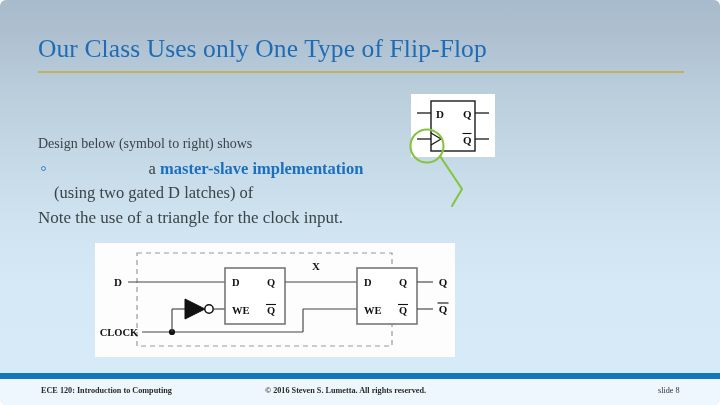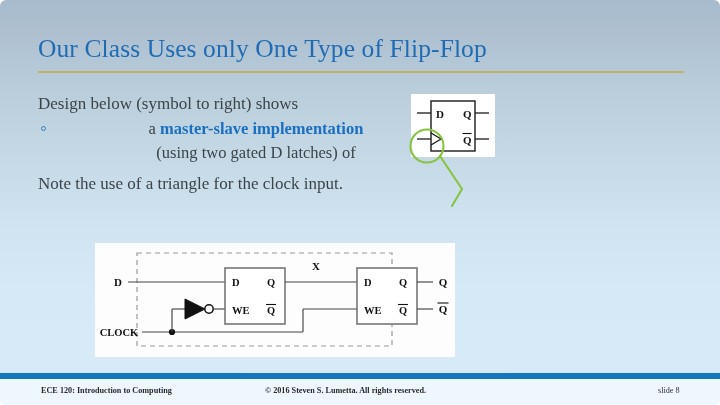--- a/index.html
+++ b/index.html
@@ -50,23 +50,24 @@
   #body {
     position: absolute;
     left: 38px;
     top: 92px;
     width: 420px;
     color: #3c4448;
     font-size: 17px;
     line-height: 24.5px;
   }
   .line-1 {
-    font-size: 17px;
-    color: #3c4448;
-    white-space: nowrap;
+    font-size: 14px;
+    color: #3c4448;
+    white-space: nowrap;
+    margin-top: 40px;
   }
   .bullet-row {
     position: relative;
     padding-left: 16px;
     white-space: nowrap;
     text-align: center;
   }
   .bullet-mark {
     position: absolute;
     left: 3px;
@@ -81,24 +82,22 @@
   .bullet-text { font-size: 16.5px; color: #3c4448; }
   .em {
     color: #1a6fc0;
     font-weight: bold;
   }
   .sub-line {
     padding-left: 16px;
     font-size: 16.5px;
     color: #3c4448;
     white-space: nowrap;
-    text-align: center;
   }
   .note-line {
-    margin-top: 6px;
     font-size: 17px;
     color: #3c4448;
     white-space: nowrap;
   }
 
   
   #symbol-panel {
     position: absolute;
     left: 411px;
     top: 94px;

